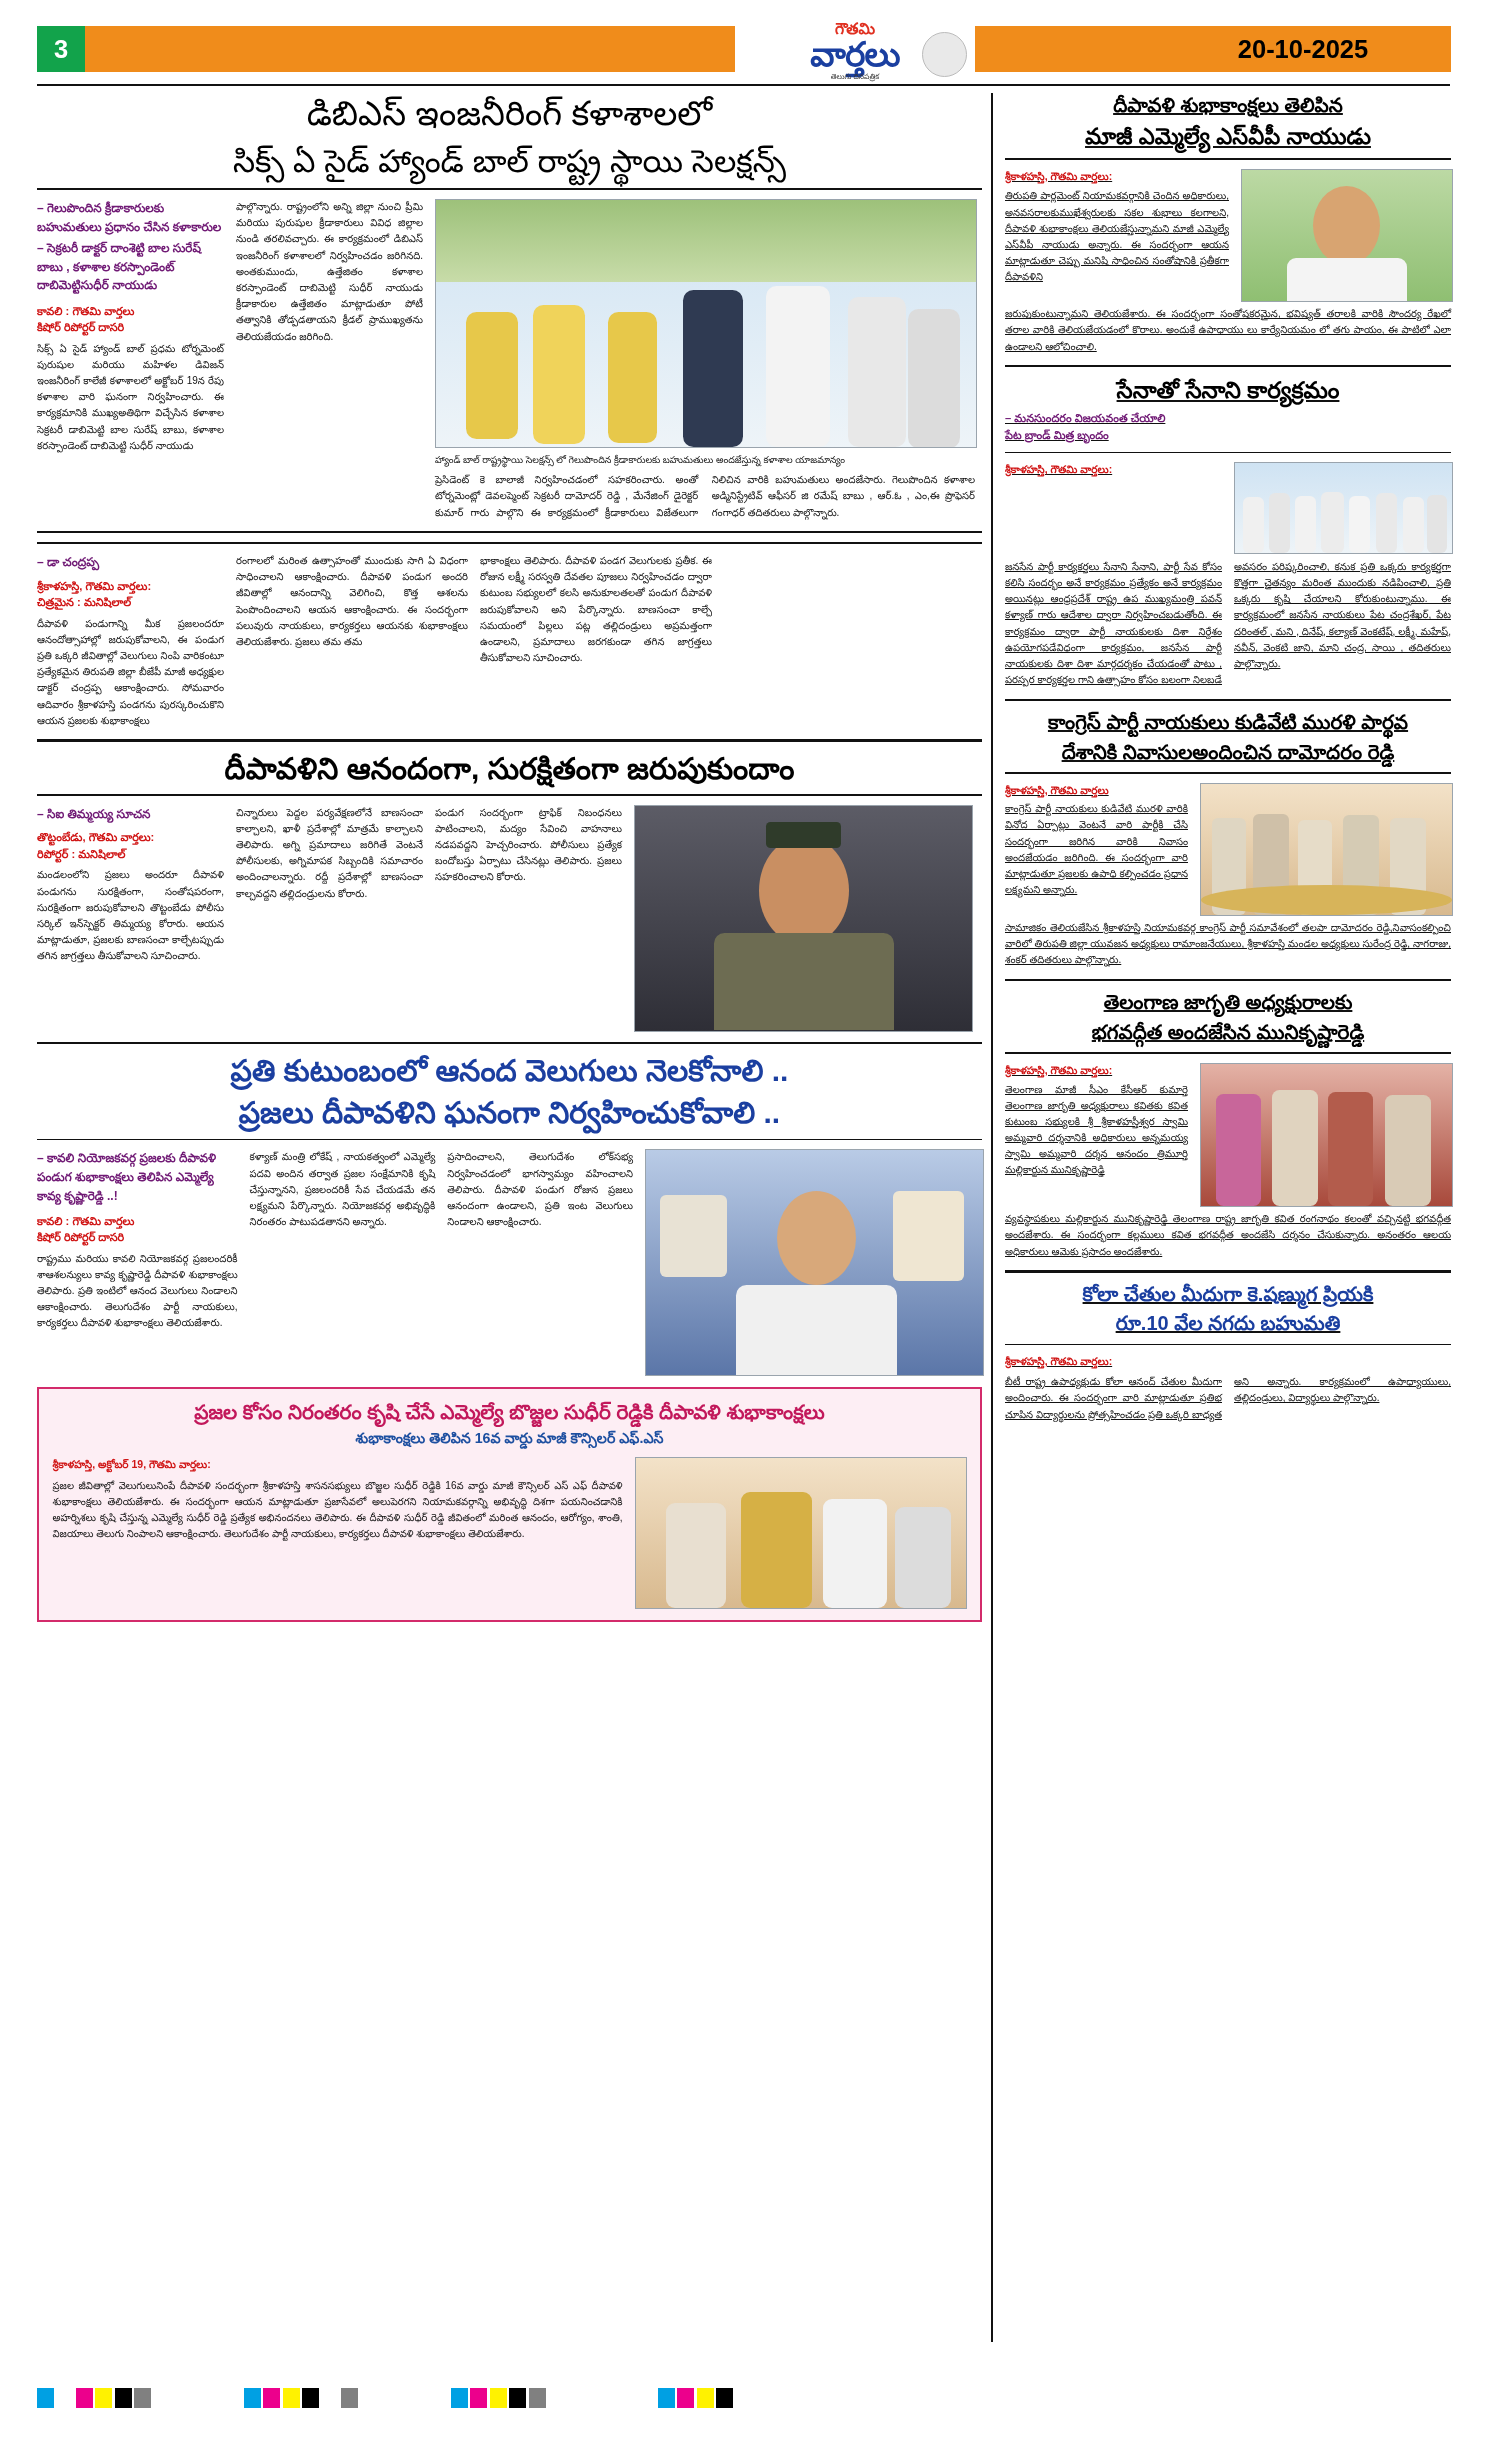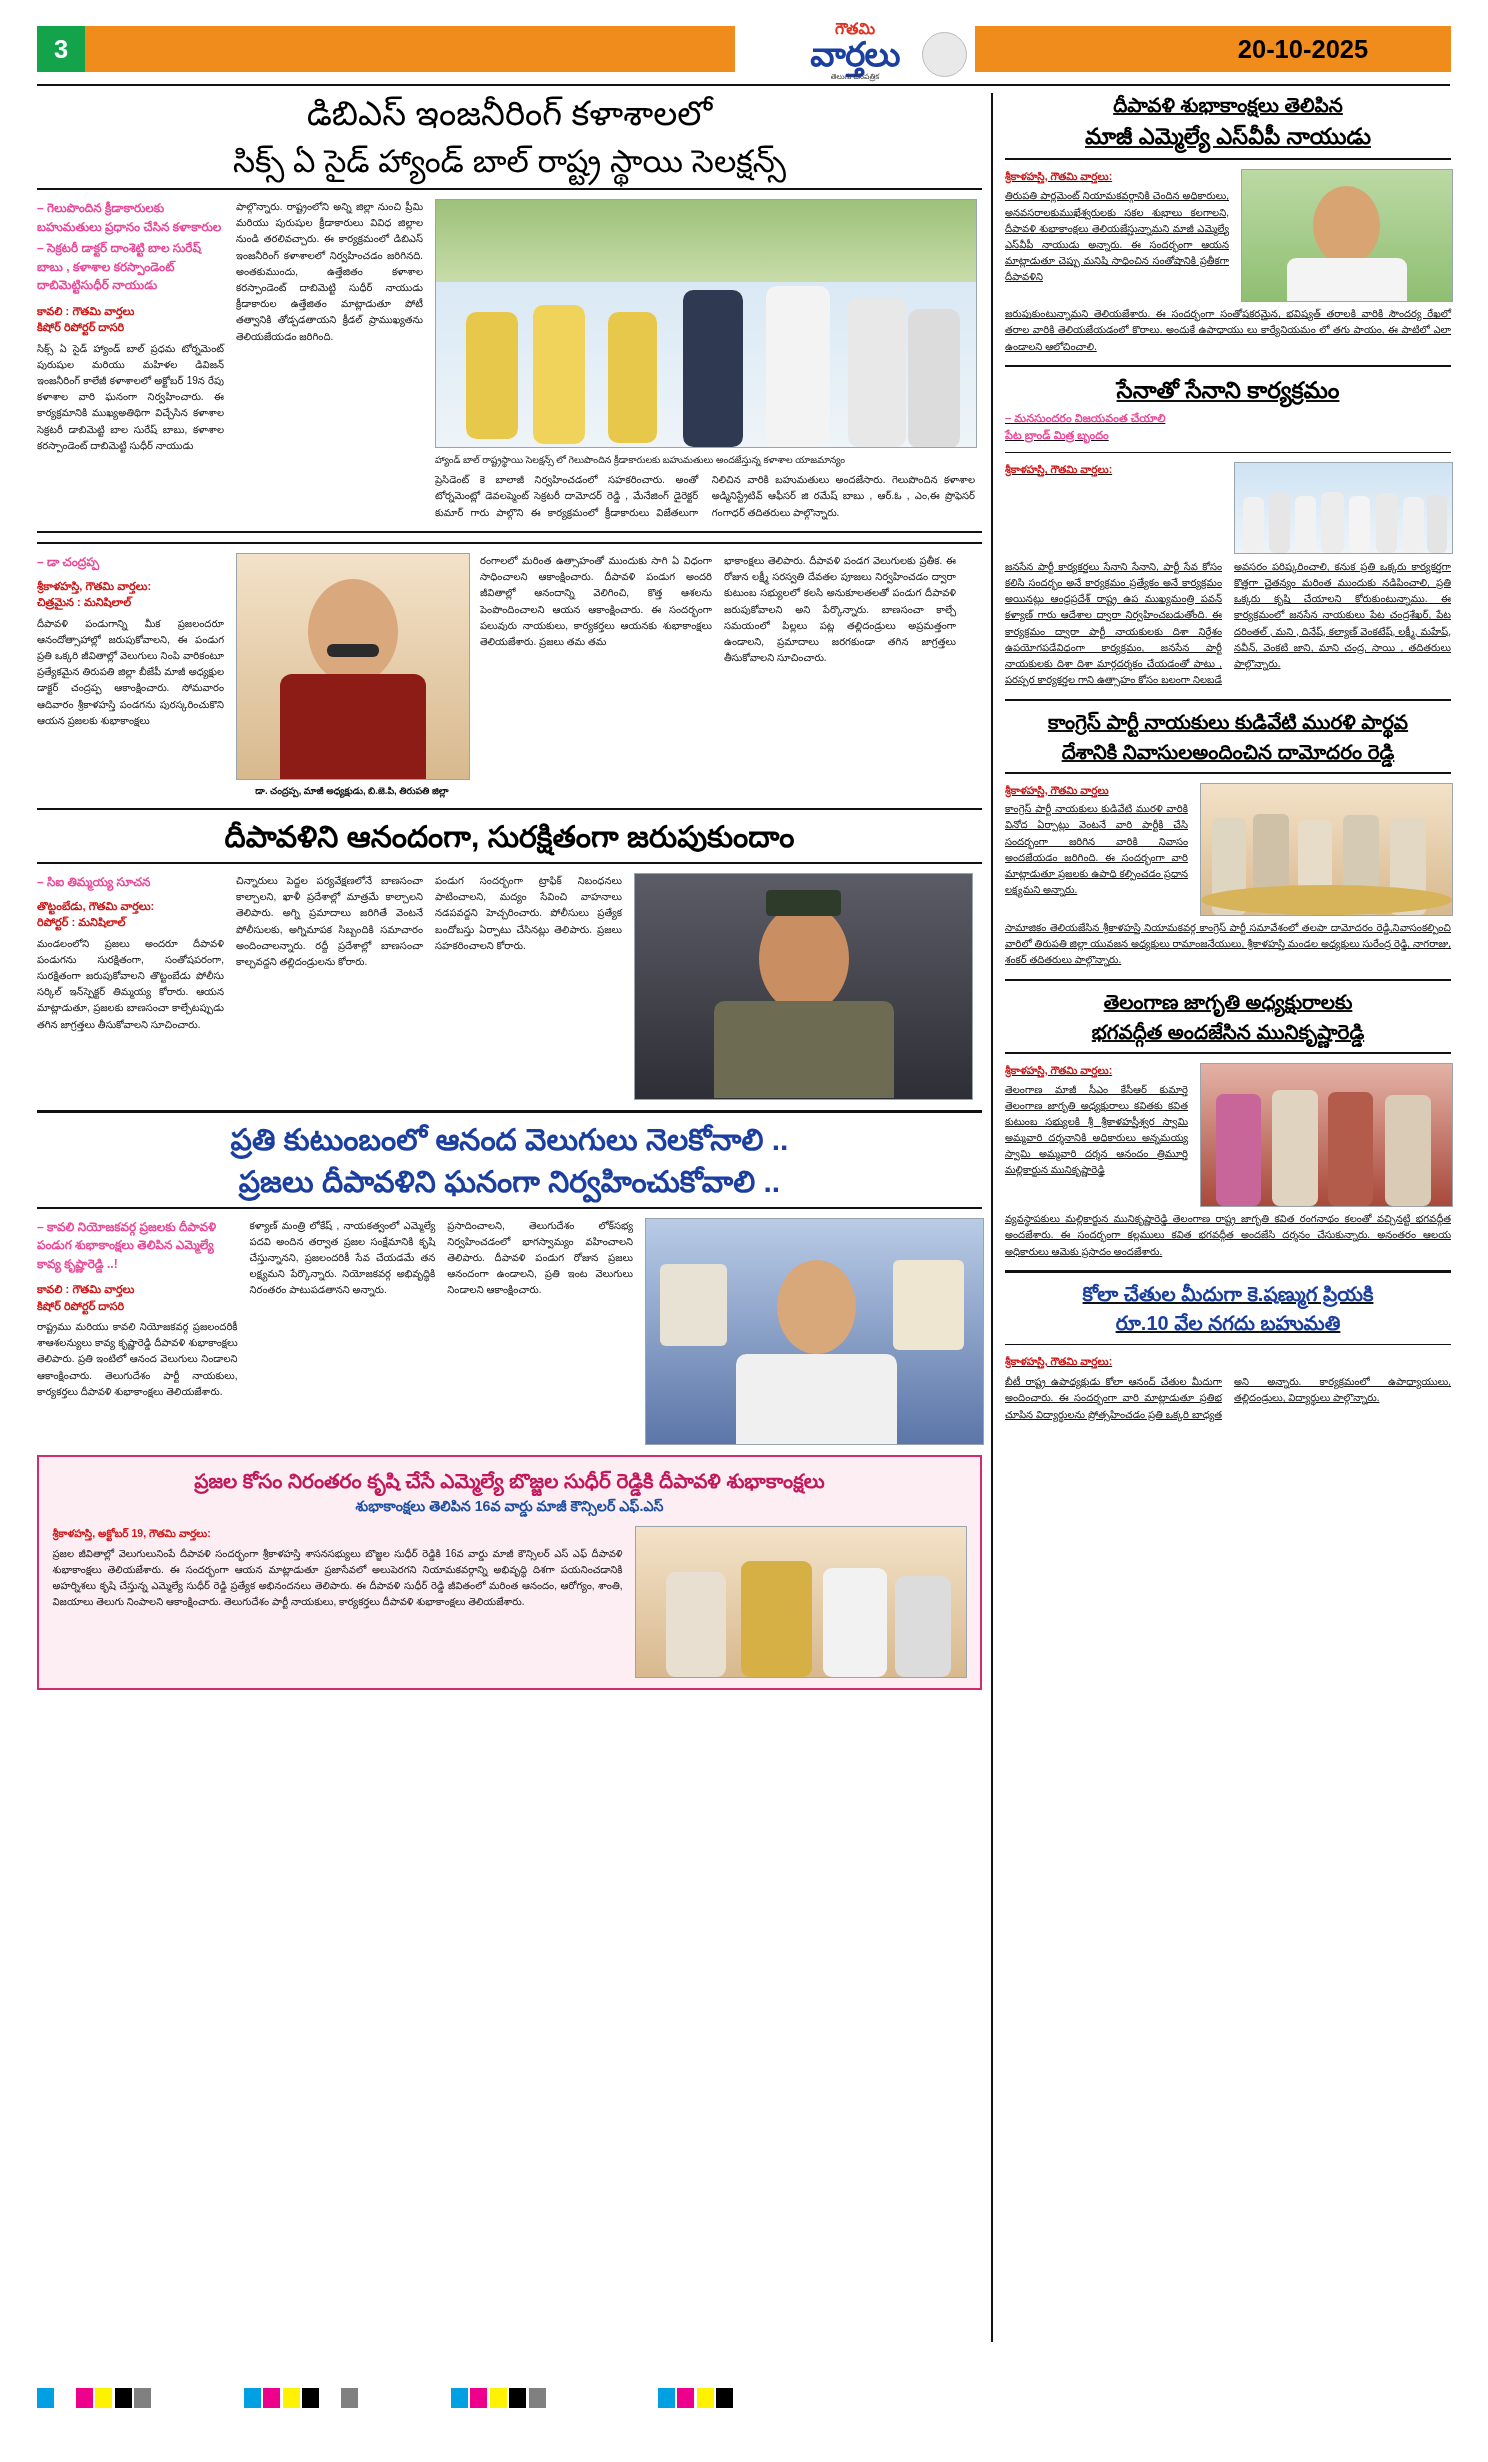--- a/index.html
+++ b/index.html
@@ -24,21 +24,21 @@
   
   .left-col{position:absolute;left:37px;top:93px;width:945px;}
   .right-col{position:absolute;left:1005px;top:93px;width:446px;text-decoration:underline;}
   .vdiv{position:absolute;left:991px;top:93px;width:1.5px;height:2249px;background:#111;}
 
   h1.head{font-size:34px;line-height:1.22;font-weight:normal;text-align:center;color:#000;margin:0 0 7.5px 0;}
   h2.head2{font-size:30px;line-height:1.2;font-weight:bold;text-align:center;color:#000;margin:0 0 6px 0;}
   h3.rhead{font-size:20px;line-height:1.25;font-weight:bold;text-align:center;color:#000;margin:0 0 4.5px 0;}
   .hrule{height:2.2px;background:#111;margin:7.5px 0 9px 0;}
   .hrule.thin{height:1.5px;}
-  .bullets{font-size:12px;line-height:1.55;color:#ec4899;font-weight:bold;}
+  .bullets{font-size:12px;line-height:1.55;color:#701a75;font-weight:bold;}
   .bullets div{margin-bottom:3px;}
   .byline{font-size:11.2px;font-weight:bold;color:#d01515;line-height:1.5;}
   .byline2{font-size:10.5px;font-weight:bold;color:#d01515;line-height:1.5;}
   .body{font-size:10px;line-height:1.62;color:#111;text-align:justify;}
   .cols2{column-count:2;column-gap:12px;}
   .photo{background:#cfd6dc;border:0.7px solid #9aa4ad;position:relative;overflow:hidden;}
   .cap{font-size:9.4px;line-height:1.45;text-align:justify;color:#111;}
 
   .sec{margin-bottom:10.5px;}
   .row{display:flex;gap:12px;}
@@ -122,28 +122,20 @@
     <div class="hrule"></div>
 
     <div class="sec">
       <div class="hrule thin"></div>
       <div class="row">
         <div style="width:187px">
           <div class="bullets">– డా చంద్రప్ప</div>
           <div class="byline" style="white-space:pre-line;margin-top:6px">శ్రీకాళహస్తి, గౌతమి వార్తలు:
 చిత్రమైన : మనిషిలాల్</div>
           <div class="body" style="margin-top:4.5px">దీపావళి పండుగాన్ని మీక ప్రజలందరూ ఆనందోత్సాహాల్లో జరుపుకోవాలని, ఈ పండుగ ప్రతి ఒక్కరి జీవితాల్లో వెలుగులు నింపి వారికంటూ ప్రత్యేకమైన తిరుపతి జిల్లా బీజేపీ మాజీ అధ్యక్షుల డాక్టర్ చంద్రప్ప ఆకాంక్షించారు. సోమవారం ఆదివారం శ్రీకాళహస్తి పండగను పురస్కరించుకొని ఆయన ప్రజలకు శుభాకాంక్షలు</div>
-        </div>
-        <div style="width:232px">
-          <div class="photo ph-warm" style="width:232px;height:225px">
-            <div class="figure-blob" style="left:71px;top:25.5px;width:90px;height:105px;background:#d9a87c;"></div>
-            <div class="figure-blob" style="left:43px;top:120px;width:146px;height:105px;background:#8e1c16;border-radius:12px 12px 0 0;"></div>
-            <div class="figure-blob" style="left:90px;top:90px;width:52px;height:13.5px;background:#2b2b2b;border-radius:6px;"></div>
-          </div>
-          <div class="cap" style="text-align:center;margin-top:3.7px;font-weight:bold">డా. చంద్రప్ప, మాజీ అధ్యక్షుడు, బి.జె.పి, తిరుపతి జిల్లా</div>
         </div>
         <div style="width:232px">
           <div class="body">రంగాలలో మరింత ఉత్సాహంతో ముందుకు సాగి ఏ విధంగా సాధించాలని ఆకాంక్షించారు. దీపావళి పండుగ అందరి జీవితాల్లో ఆనందాన్ని వెలిగించి, కొత్త ఆశలను పెంపొందించాలని ఆయన ఆకాంక్షించారు. ఈ సందర్భంగా పలువురు నాయకులు, కార్యకర్తలు ఆయనకు శుభాకాంక్షలు తెలియజేశారు. ప్రజలు తమ తమ</div>
         </div>
         <div style="width:232px">
           <div class="body">భాకాంక్షలు తెలిపారు. దీపావళి పండగ వెలుగులకు ప్రతీక. ఈ రోజున లక్ష్మీ సరస్వతి దేవతల పూజలు నిర్వహించడం ద్వారా కుటుంబ సభ్యులలో కలసి అనుకూలతలతో పండుగ దీపావళి జరుపుకోవాలని అని పేర్కొన్నారు. బాణసంచా కాల్చే సమయంలో పిల్లలు పట్ల తల్లిదండ్రులు అప్రమత్తంగా ఉండాలని, ప్రమాదాలు జరగకుండా తగిన జాగ్రత్తలు తీసుకోవాలని సూచించారు.</div>
         </div>
       </div>
     </div>
 

